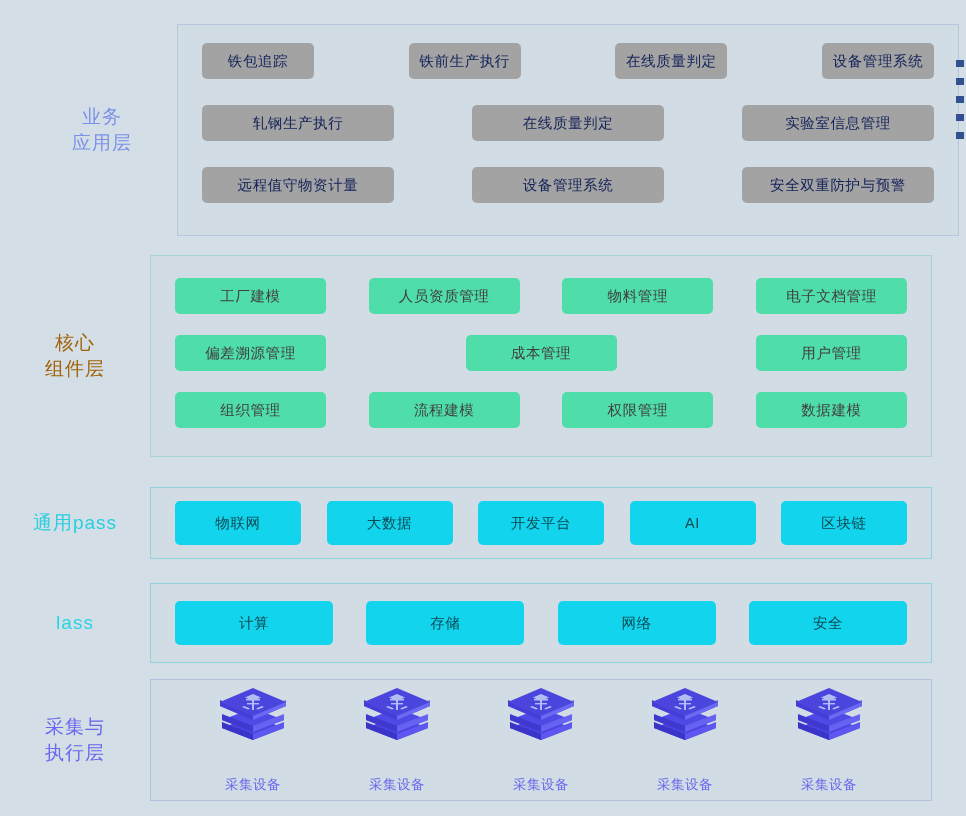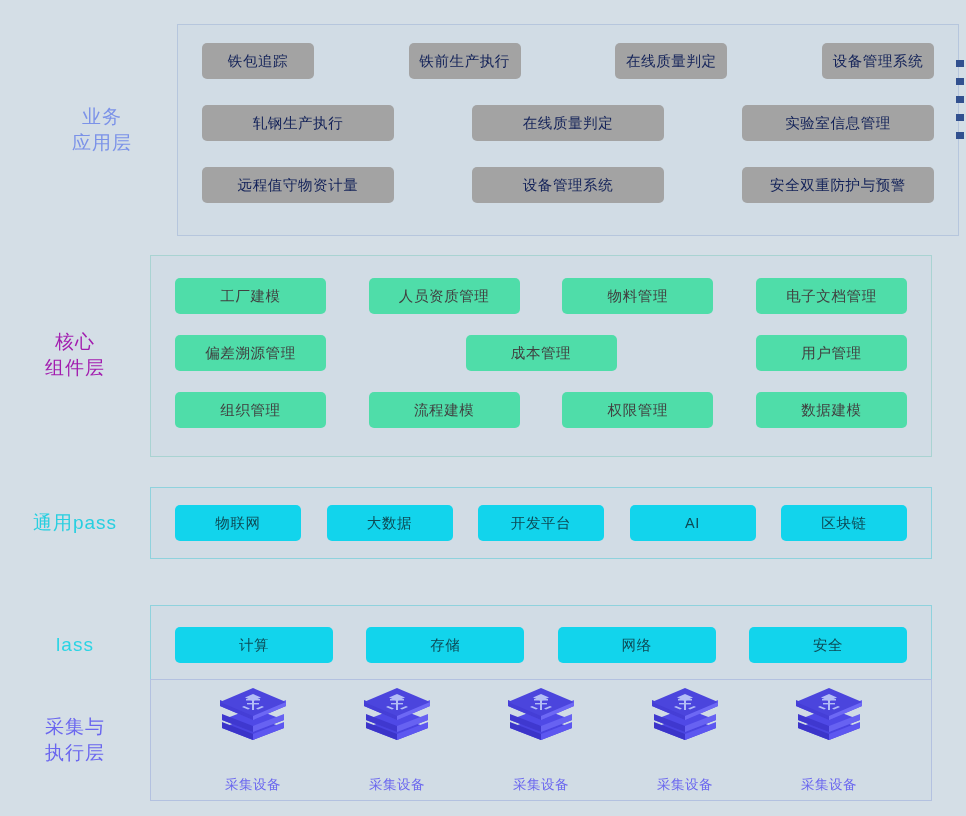--- a/index.html
+++ b/index.html
@@ -37,21 +37,21 @@
     flex: 0 0 150px;
     text-align: center;
     font-size: 19px;
     line-height: 26px;
     letter-spacing: 1px;
     font-weight: 400;
     white-space: pre-line;
     user-select: none;
   }
   .layer-label.blue   { color: #7b92e8; padding-left: 27px; }
-  .layer-label.green  { color: #a21caf; font-family: Liberation Mono, monospace; }
+  .layer-label.green  { color: #a16207; }
   .layer-label.cyan   { color: #27cfe0; }
   .layer-label.cyan2  { color: #2bd4e4; }
   .layer-label.indigo { color: #6a66ef; }
 
   .panel {
     flex: 0 0 auto;
     box-sizing: border-box;
     background: #d1dce5;
     border: 1px solid #b9c9da;
   }
@@ -75,21 +75,21 @@
     height: 36px;
   }
   .chip.green {
     background: #4fdda9;
     color: #404040;
     height: 36px;
   }
   .chip.cyan {
     background: #12d4ec;
     color: #0d4a55;
-    height: 36px;
+    height: 44px;
   }
 
   
   #business-panel { width: 782px; height: 212px; padding: 18px 24px 0 24px; }
   #business-panel .brow {
     display: flex;
     justify-content: space-between;
     margin-bottom: 26px;
   }
   #business-panel .brow:last-child { margin-bottom: 0; }
@@ -222,21 +222,21 @@
       <div class="prow">
         <div class="chip cyan">物联网</div>
         <div class="chip cyan">大数据</div>
         <div class="chip cyan">开发平台</div>
         <div class="chip cyan">AI</div>
         <div class="chip cyan">区块链</div>
       </div>
     </div>
   </div>
 
-  <div class="layer-row" style="top:605px; height:80px;">
+  <div class="layer-row" style="top:583px; height:80px;">
     <div class="layer-label cyan2">lass</div>
     <div class="panel cyan-panel" id="iaas-panel">
       <div class="irow">
         <div class="chip cyan">计算</div>
         <div class="chip cyan">存储</div>
         <div class="chip cyan">网络</div>
         <div class="chip cyan">安全</div>
       </div>
     </div>
   </div>

